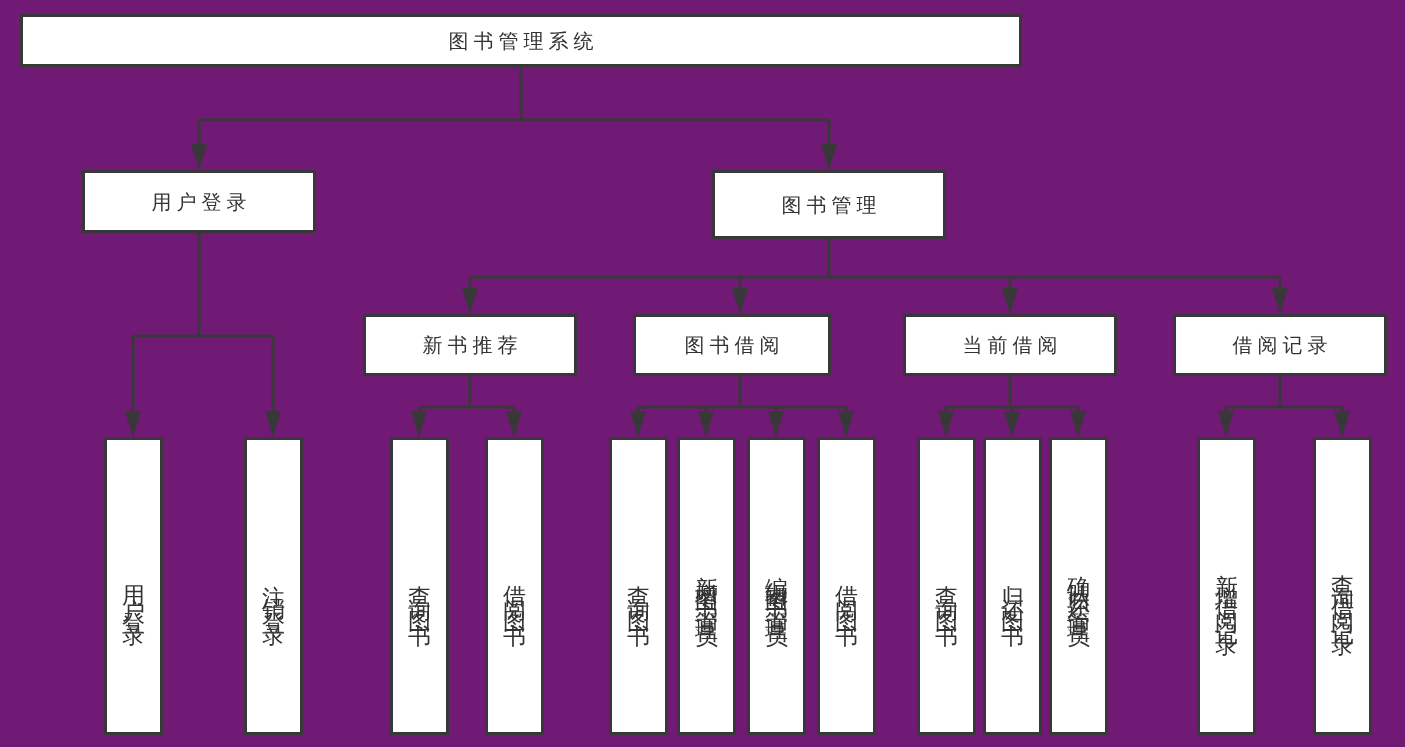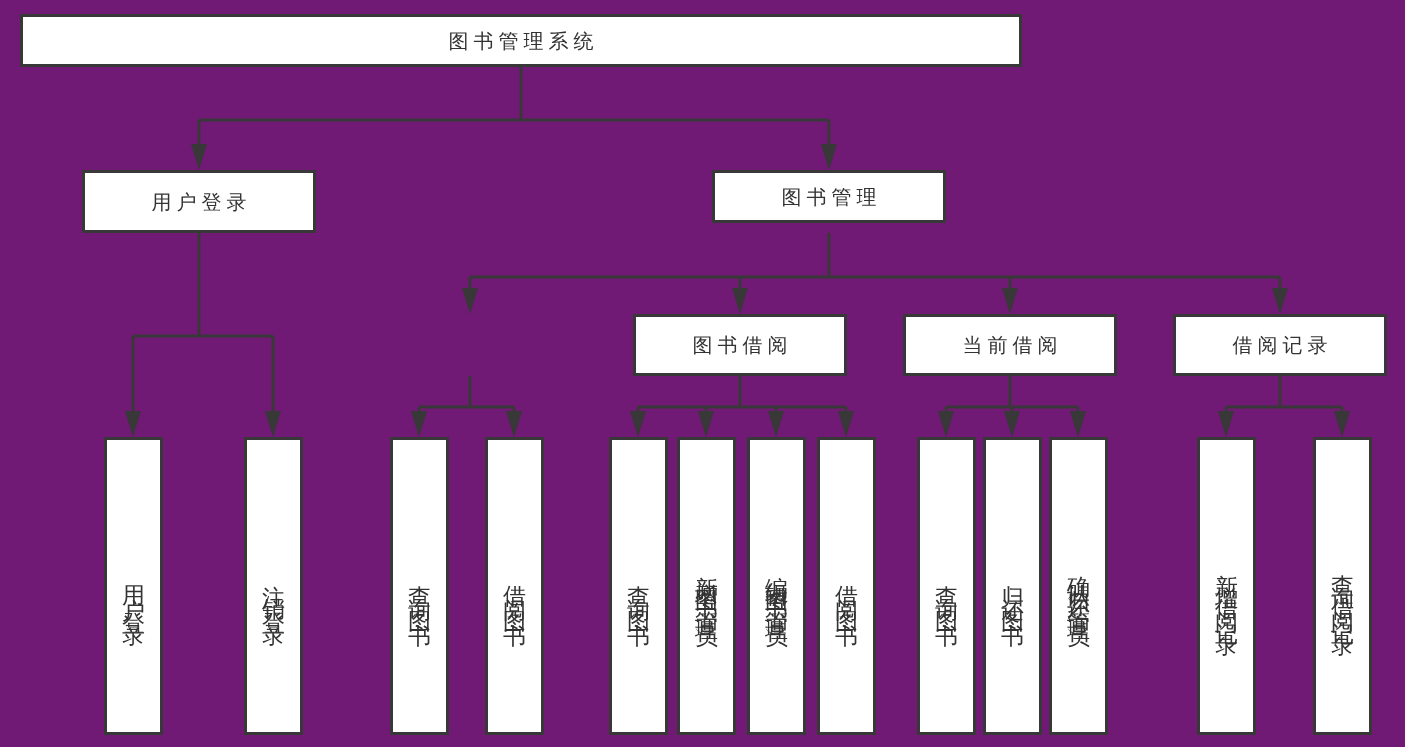--- a/index.html
+++ b/index.html
@@ -127,23 +127,24 @@
     <polygon points="938,411 954,411 946,437"></polygon>
     <polygon points="1004,411 1020,411 1012,437"></polygon>
     <polygon points="1070,411 1086,411 1078,437"></polygon>
     <polygon points="1218,411 1234,411 1226,437"></polygon>
     <polygon points="1334,411 1350,411 1342,437"></polygon>
   </svg>
 
   <div class="node h" style="left:20px; top:14px; width:1002px; height:53px">图书管理系统</div>
 
   <div class="node h" style="left:82px; top:170px; width:234px; height:63px">用户登录</div>
-  <div class="node h" style="left:712px; top:170px; width:234px; height:53px">图书管理</div>
+  <div class="node h" style="left:712px; top:170px; width:234px; height:69px">图书管理</div>
 
-  <div class="node h" style="left:633px; top:314px; width:214px; height:62px">图书借阅</div>
+  <div class="node h" style="left:363px; top:314px; width:214px; height:62px">新书推荐</div>
+  <div class="node h" style="left:633px; top:314px; width:198px; height:62px">图书借阅</div>
   <div class="node h" style="left:1173px; top:314px; width:214px; height:62px">借阅记录</div>
   <div class="node h" style="left:903px; top:314px; width:214px; height:62px">当前借阅</div>
 
   <div class="node v len4" style="left:104px; top:437px; width:59px; height:298px">用户登录</div>
   <div class="node v len4" style="left:244px; top:437px; width:59px; height:298px">注销登录</div>
 
   <div class="node v len4" style="left:390px; top:437px; width:59px; height:298px">查询图书</div>
   <div class="node v len4" style="left:485px; top:437px; width:59px; height:298px">借阅图书</div>
 
   <div class="node v len4" style="left:609px; top:437px; width:59px; height:298px">查询图书</div>

